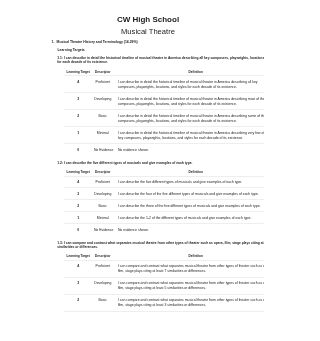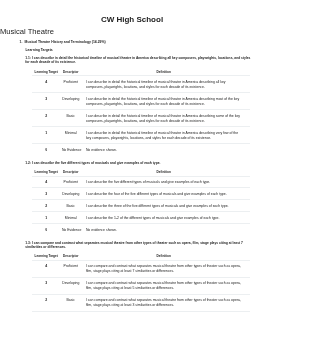--- a/index.html
+++ b/index.html
@@ -3,40 +3,40 @@
 <meta charset="utf-8">
 <style>
   * { box-sizing: border-box; }
   html, body { margin:0; padding:0; }
   body {
     width:264px; height:341px; background:#ffffff;
     font-family:"Liberation Sans", sans-serif;
     color:#222222; overflow:hidden;
   }
   .doc-title { text-align:center; font-size:8px; font-weight:bold; line-height:1; margin-top:16px; }
-  .doc-sub   { text-align:left; font-size:7.6px; line-height:1; margin-top:4px; }
+  .doc-sub   { text-align:center; font-size:7.6px; line-height:1; margin-top:4px; }
   .sect-title{ font-size:3.4px; font-weight:bold; margin-left:19.6px; margin-top:4px; }
   .sect-num  { margin-right:2.2px; }
   .lt-head   { font-size:3.4px; font-weight:bold; margin-left:25.5px; margin-top:4.5px; }
   .lt-desc   { font-size:3.3px; font-weight:bold; margin-left:25.2px; margin-top:4px;
                line-height:1.3; width:226px; }
   table + .lt-desc { margin-top:4.5px; }
   .lt-id     { margin-right:1.1px; }
   table      { width:218.3px; border-collapse:collapse; margin-left:31.5px;
                margin-top:5.2px; margin-bottom:0; table-layout:fixed; }
   th { font-size:3.1px; font-weight:bold; padding:0 0.5px 1.6px 0.5px;
        text-align:center; white-space:nowrap; }
   td { font-size:3.45px; padding:3.5px 1px 2.4px 1px; border-top:0.7px solid #eceff1;
        line-height:1.45; vertical-align:top; }
   tr.last td { padding-bottom:3.5px; }
   .c1 { width:29.4px; text-align:center; font-weight:bold; }
   .c2 { width:19.8px; text-align:center; white-space:nowrap; }
   .c3 { width:169.1px; padding-left:5.2px; padding-right:8.2px; }
   .c3h { padding-left:5.2px; padding-right:8.2px; }
-  .doc { height:313px; overflow:hidden; }
+  .doc { height:313px; overflow:hidden;padding-left:32px; }
 </style>
 </head>
 <body>
 
 <div class="doc">
 <div class="doc-title">CW High School</div>
 <div class="doc-sub">Musical Theatre</div>
 <div class="sect-title"><span class="sect-num">1.</span><span>Musical Theatre History and Terminology (14.29%)</span></div>
 <div class="lt-head">Learning Targets</div>
 <div class="lt-desc"><span class="lt-id">1.1:</span><span>I can describe in detail the historical timeline of musical theatre in America describing all key composers, playwrights, locations, and styles for each decade of its existence.</span></div>

